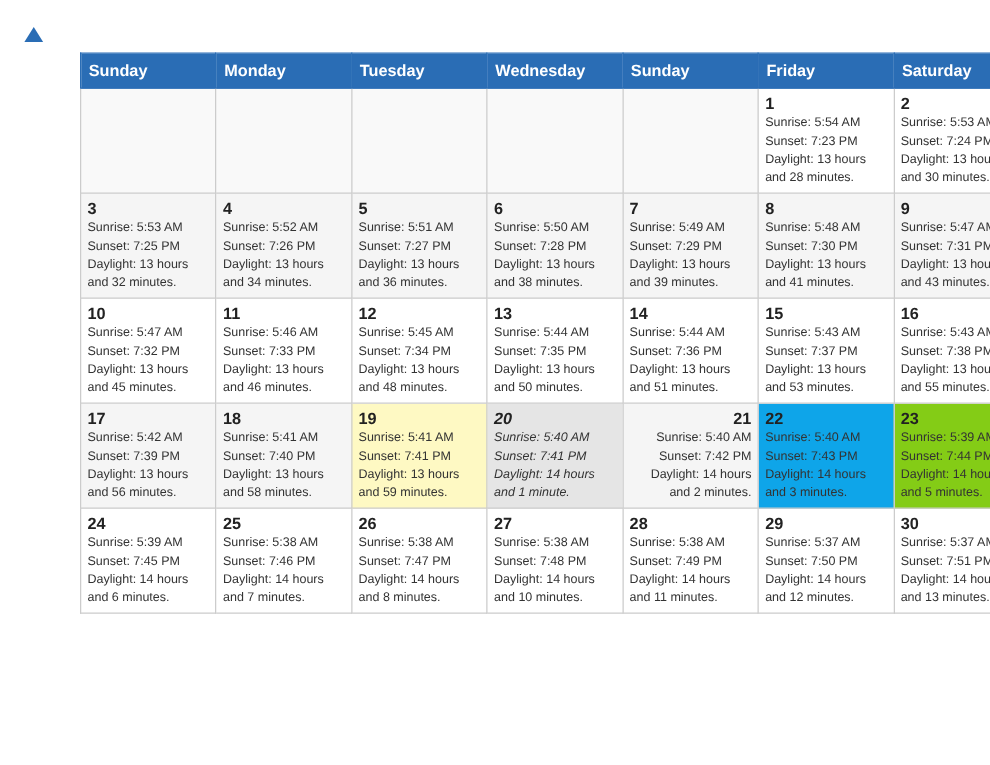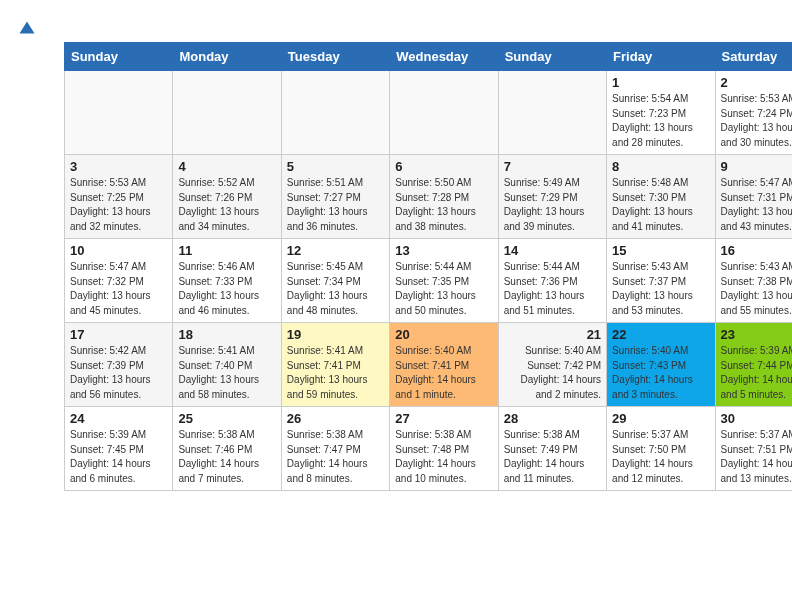--- a/index.html
+++ b/index.html
@@ -204,21 +204,21 @@
           <div class="day-info">Sunrise: 5:42 AM<br>Sunset: 7:39 PM<br>Daylight: 13 hours<br>and 56 minutes.</div>
         </td>
         <td style="background: rgb(245, 245, 245);">
           <div class="day-num">18</div>
           <div class="day-info">Sunrise: 5:41 AM<br>Sunset: 7:40 PM<br>Daylight: 13 hours<br>and 58 minutes.</div>
         </td>
         <td style="background: #fef9c3;">
           <div class="day-num">19</div>
           <div class="day-info">Sunrise: 5:41 AM<br>Sunset: 7:41 PM<br>Daylight: 13 hours<br>and 59 minutes.</div>
         </td>
-        <td style="background: #fdba74;">
+        <td style="background: #e5e5e5; font-style: italic;">
           <div class="day-num">20</div>
           <div class="day-info">Sunrise: 5:40 AM<br>Sunset: 7:41 PM<br>Daylight: 14 hours<br>and 1 minute.</div>
         </td>
         <td style="background: rgb(245, 245, 245); text-align: right;">
           <div class="day-num">21</div>
           <div class="day-info">Sunrise: 5:40 AM<br>Sunset: 7:42 PM<br>Daylight: 14 hours<br>and 2 minutes.</div>
         </td>
         <td style="background: #0ea5e9;">
           <div class="day-num">22</div>
           <div class="day-info">Sunrise: 5:40 AM<br>Sunset: 7:43 PM<br>Daylight: 14 hours<br>and 3 minutes.</div>

